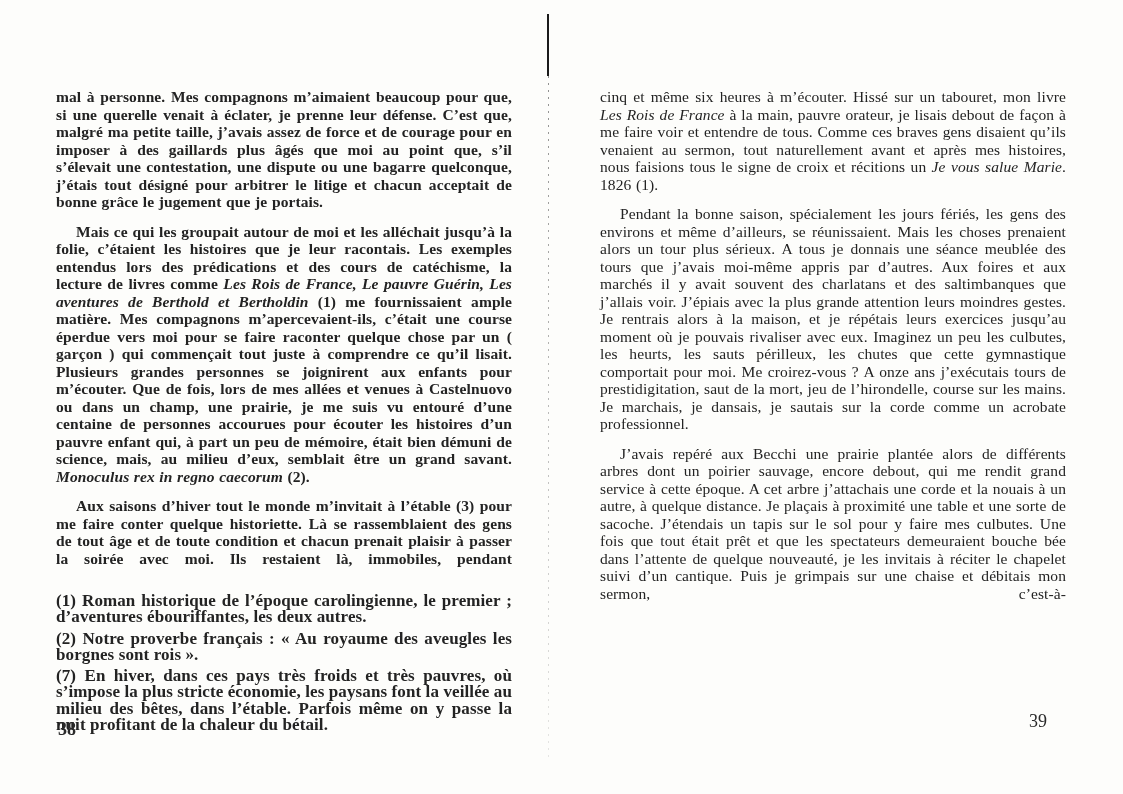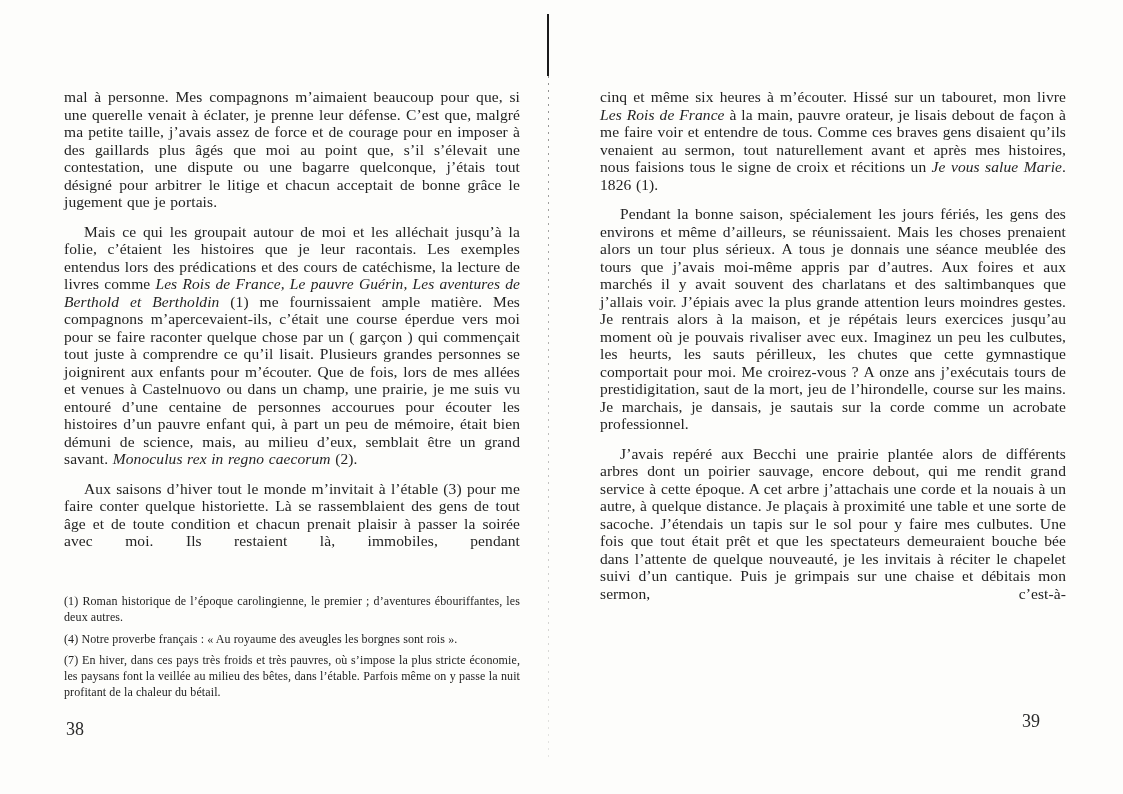--- a/index.html
+++ b/index.html
@@ -13,21 +13,21 @@
     width: 1123px; height: 794px;
     background: #fdfdfb;
     font-family: "Liberation Serif", "DejaVu Serif", serif;
     color: #232323;
   }
   .page {
     position: absolute;
     top: 88px;
     height: 690px;
   }
-  .page-left  { left: 64px;  width: 456px; }
+  .page-left  { left: 56px;  width: 456px; font-weight: bold; }
   .page-right { left: 600px; width: 466px; }
   .para {
     margin: 0 0 12px 0;
     font-size: 15.5px;
     line-height: 17.5px;
     text-align: justify;
     letter-spacing: 0.1px;
     word-spacing: 0.6px;
     text-indent: 20px;
   }
@@ -35,32 +35,32 @@
   .para.cont  { text-align-last: justify; margin-bottom: 0; }
   .para i { font-style: italic; margin-top: 24px; }
   .footnotes {
     position: absolute;
     left: 0; right: 0;
   }
   .page-left  .footnotes { top: 505px; }
   .page-right .footnotes { top: 589px; }
   .footnote {
     margin: 0 0 5px 0;
-    font-size: 12px;
+    font-size: 17px;
     line-height: 16.3px;
     text-align: justify;
     letter-spacing: 0.1px;
   }
   .page-number {
     position: absolute;
     font-size: 18px;
     color: #2a2a2a;
   }
   .page-left  .page-number { left: 2px;  top: 631px; }
-  .page-right .page-number { right: 26px; top: 623px; text-align: right; }
+  .page-right .page-number { right: 19px; top: 623px; text-align: right; }
   .gutter-solid {
     position: absolute;
     left: 547px; top: 14px;
     width: 2px; height: 62px;
     background: #1b1b1b;
   }
   .gutter-dotted {
     position: absolute;
     left: 548px; top: 76px;
     width: 1px; height: 686px;
@@ -81,21 +81,21 @@
   <div class="gutter-solid"></div>
   <div class="gutter-dotted"></div>
 
   <div class="page page-left">
     <p class="para first"><span>mal à personne. Mes compagnons m’aimaient beaucoup pour que, si une querelle venait à éclater, je prenne leur défense. C’est que, malgré ma petite taille, j’avais assez de force et de courage pour en imposer à des gaillards plus âgés que moi au point que, s’il s’élevait une contestation, une dispute ou une bagarre quelconque, j’étais tout désigné pour arbitrer le litige et chacun acceptait de bonne grâce le jugement que je portais.</span></p>
     <p class="para"><span>Mais ce qui les groupait autour de moi et les alléchait jusqu’à la folie, c’étaient les histoires que je leur racontais. Les exemples entendus lors des prédications et des cours de catéchisme, la lecture de livres comme </span><i>Les Rois de France, Le pauvre Guérin, Les aventures de Berthold et Bertholdin</i><span> (1) me fournissaient ample matière. Mes compagnons m’apercevaient-ils, c’était une course éperdue vers moi pour se faire raconter quelque chose par un ( garçon ) qui commençait tout juste à comprendre ce qu’il lisait. Plusieurs grandes personnes se joignirent aux enfants pour m’écouter. Que de fois, lors de mes allées et venues à Castelnuovo ou dans un champ, une prairie, je me suis vu entouré d’une centaine de personnes accourues pour écouter les histoires d’un pauvre enfant qui, à part un peu de mémoire, était bien démuni de science, mais, au milieu d’eux, semblait être un grand savant. </span><i>Monoculus rex in regno caecorum</i><span> (2).</span></p>
     <p class="para cont"><span>Aux saisons d’hiver tout le monde m’invitait à l’étable (3) pour me faire conter quelque historiette. Là se rassemblaient des gens de tout âge et de toute condition et chacun prenait plaisir à passer la soirée avec moi. Ils restaient là, immobiles, pendant</span></p>
 
     <div class="footnotes">
       <p class="footnote">(1) Roman historique de l’époque carolingienne, le premier ; d’aventures ébouriffantes, les deux autres.</p>
-      <p class="footnote">(4) Notre proverbe français : « Au royaume des aveugles les borgnes sont rois ».</p>
+      <p class="footnote">(2) Notre proverbe français : « Au royaume des aveugles les borgnes sont rois ».</p>
       <p class="footnote">(7) En hiver, dans ces pays très froids et très pauvres, où s’impose la plus stricte économie, les paysans font la veillée au milieu des bêtes, dans l’étable. Parfois même on y passe la nuit profitant de la chaleur du bétail.</p>
     </div>
 
     <div class="page-number">38</div>
   </div>
 
   <div class="page page-right">
     <p class="para first"><span>cinq et même six heures à m’écouter. Hissé sur un tabouret, mon livre </span><i>Les Rois de France</i><span> à la main, pauvre orateur, je lisais debout de façon à me faire voir et entendre de tous. Comme ces braves gens disaient qu’ils venaient au sermon, tout naturellement avant et après mes histoires, nous faisions tous le signe de croix et récitions un </span><i>Je vous salue Marie</i><span>. 1826 (1).</span></p>
     <p class="para"><span>Pendant la bonne saison, spécialement les jours fériés, les gens des environs et même d’ailleurs, se réunissaient. Mais les choses prenaient alors un tour plus sérieux. A tous je donnais une séance meublée des tours que j’avais moi-même appris par d’autres. Aux foires et aux marchés il y avait souvent des charlatans et des saltimbanques que j’allais voir. J’épiais avec la plus grande attention leurs moindres gestes. Je rentrais alors à la maison, et je répétais leurs exercices jusqu’au moment où je pouvais rivaliser avec eux. Imaginez un peu les culbutes, les heurts, les sauts périlleux, les chutes que cette gymnastique comportait pour moi. Me croirez-vous ? A onze ans j’exécutais tours de prestidigitation, saut de la mort, jeu de l’hirondelle, course sur les mains. Je marchais, je dansais, je sautais sur la corde comme un acrobate professionnel.</span></p>
     <p class="para cont"><span>J’avais repéré aux Becchi une prairie plantée alors de différents arbres dont un poirier sauvage, encore debout, qui me rendit grand service à cette époque. A cet arbre j’attachais une corde et la nouais à un autre, à quelque distance. Je plaçais à proximité une table et une sorte de sacoche. J’étendais un tapis sur le sol pour y faire mes culbutes. Une fois que tout était prêt et que les spectateurs demeuraient bouche bée dans l’attente de quelque nouveauté, je les invitais à réciter le chapelet suivi d’un cantique. Puis je grimpais sur une chaise et débitais mon sermon, c’est-à-</span></p>

